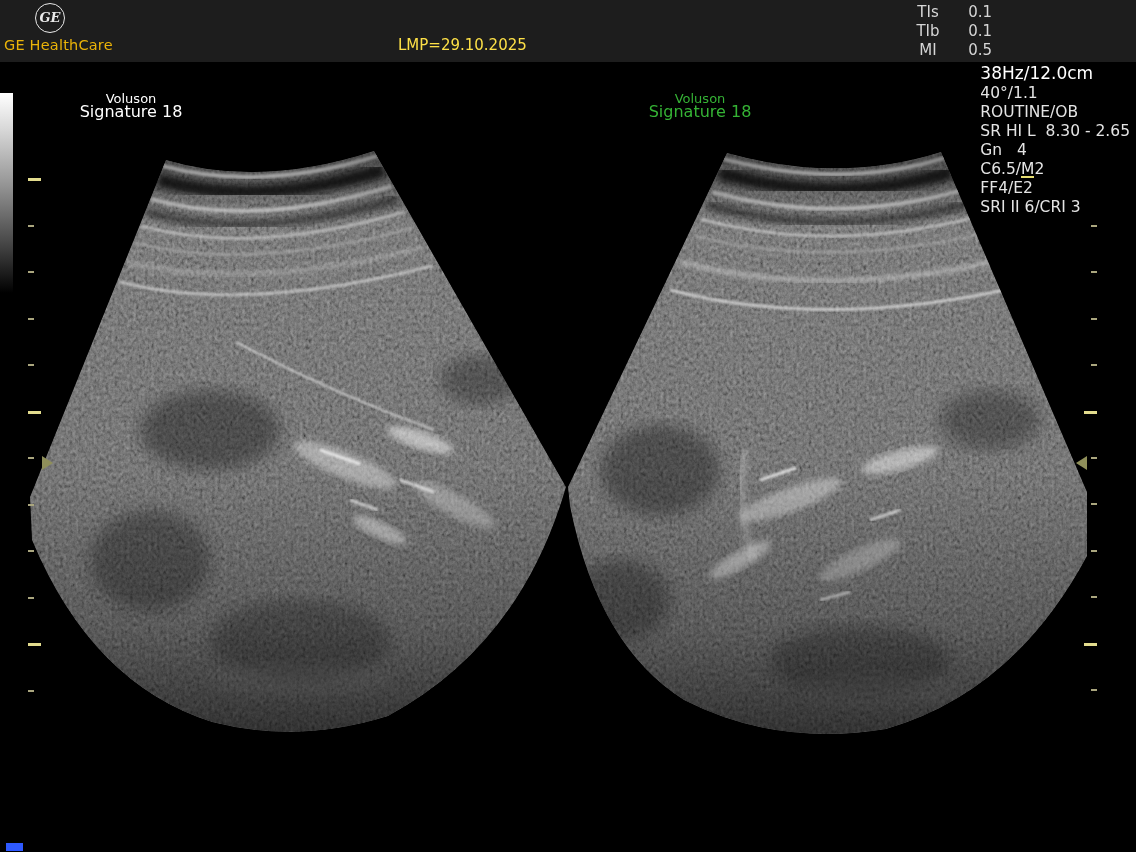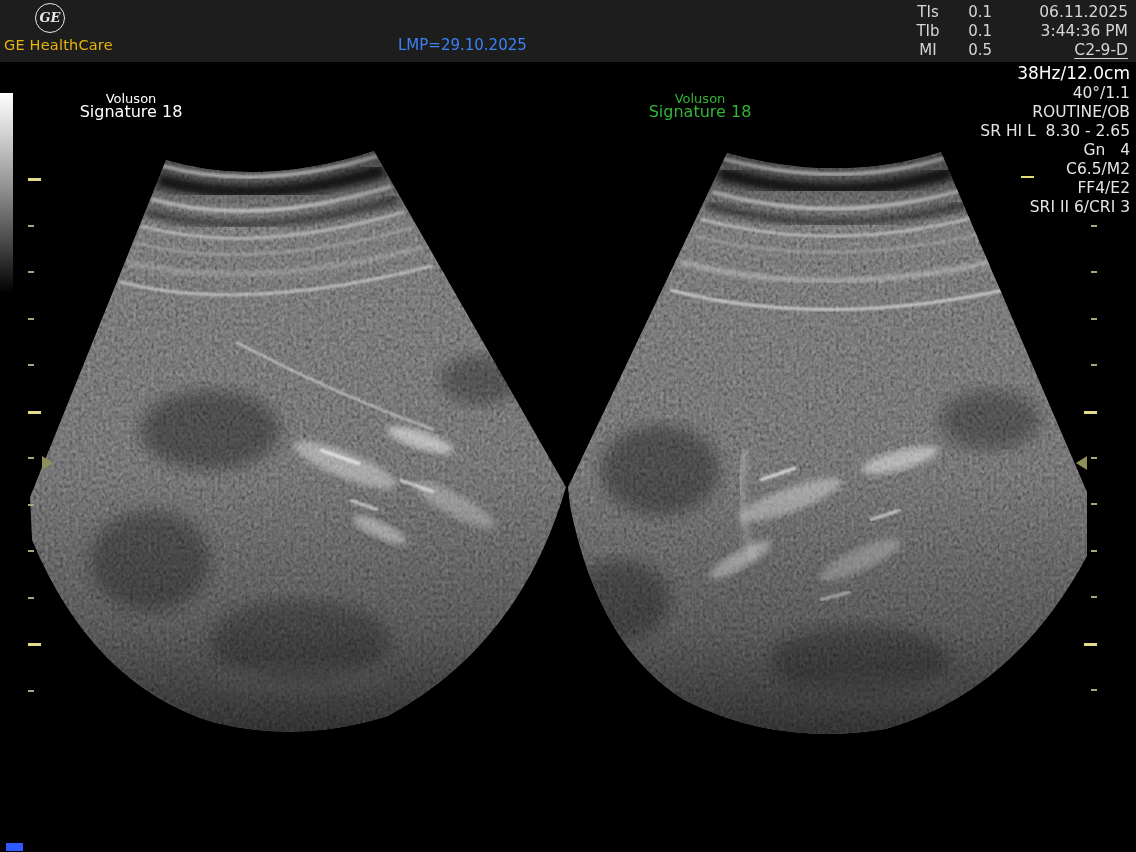--- a/index.html
+++ b/index.html
@@ -6,31 +6,31 @@
     font-family:"DejaVu Sans","Liberation Sans",sans-serif;-webkit-font-smoothing:antialiased;}
   #stage{position:relative;width:1136px;height:684px;background:#000;}
 
   
   #header{position:absolute;left:0;top:0;width:1136px;height:62px;background:#1d1d1d;}
   #logo{position:absolute;left:35px;top:3px;width:28px;height:28px;border:1.6px solid #e9e9e9;
     border-radius:50%;display:flex;align-items:center;justify-content:center;}
   #logo span{font-family:"DejaVu Serif","Liberation Serif",serif;font-style:italic;font-weight:bold;
     font-size:13px;color:#e9e9e9;transform:translateY(-1px);}
   #brand{position:absolute;left:4px;top:37px;font-size:14.5px;color:#eab308;letter-spacing:.2px;}
-  #lmp{position:absolute;left:398px;top:36px;font-size:15px;color:#3b82f6;}
+  #lmp{position:absolute;left:398px;top:36px;font-size:15px;color:#fde047;}
   #ti-block{position:absolute;left:898px;top:3px;width:96px;}
   .ti-row{display:flex;height:19px;line-height:19px;font-size:15px;color:#d6d6d6;}
   .ti-label{width:60px;text-align:center;}
   .ti-val{width:34px;text-align:right;}
   #dt-block{position:absolute;right:8px;top:3px;text-align:right;}
   #dt-block div{height:19px;line-height:19px;font-size:15.5px;color:#d6d6d6;}
   #probe-id{text-decoration:underline;text-underline-offset:3px;}
 
   
-  #params{position:absolute;right:6px;top:63px;text-align:right;margin-left:28px;}
+  #params{position:absolute;right:6px;top:63px;margin-left:28px;}
   #param-main{font-size:17px;color:#ffffff;height:21px;line-height:21px;white-space:pre;}
   .param-line{font-size:15.5px;color:#e4e4e4;height:19px;line-height:19px;white-space:pre;}
   #gain-marker{position:absolute;left:1021px;top:176px;width:13px;height:2px;background:#e6de72;}
 
   
   #graybar{position:absolute;left:0;top:93px;width:13px;height:200px;
     background:linear-gradient(180deg,#ffffff 0%,#d8d8d8 18%,#979797 45%,#474747 75%,#000 100%);}
 
   
   #ruler-left{position:absolute;left:28px;top:0;width:13px;height:852px;}
@@ -167,25 +167,20 @@
       <div class="ti-row">
         <span class="ti-label">TIb</span>
         <span class="ti-val">0.1</span>
       </div>
       <div class="ti-row">
         <span class="ti-label">MI</span>
         <span class="ti-val">0.5</span>
       </div>
     </div>
 
-    <div id="dt-block">
-      <div>06.11.2025</div>
-      <div>3:44:36 PM</div>
-      <div id="probe-id">C2-9-D</div>
-    </div>
   </div>
 
   <div id="params">
     <div id="param-main">38Hz/12.0cm</div>
     <div class="param-line">40°/1.1</div>
     <div class="param-line">ROUTINE/OB</div>
     <div class="param-line">SR HI L  8.30 - 2.65</div>
     <div class="param-line">Gn   4</div>
     <div class="param-line">C6.5/M2</div>
     <div class="param-line">FF4/E2</div>

